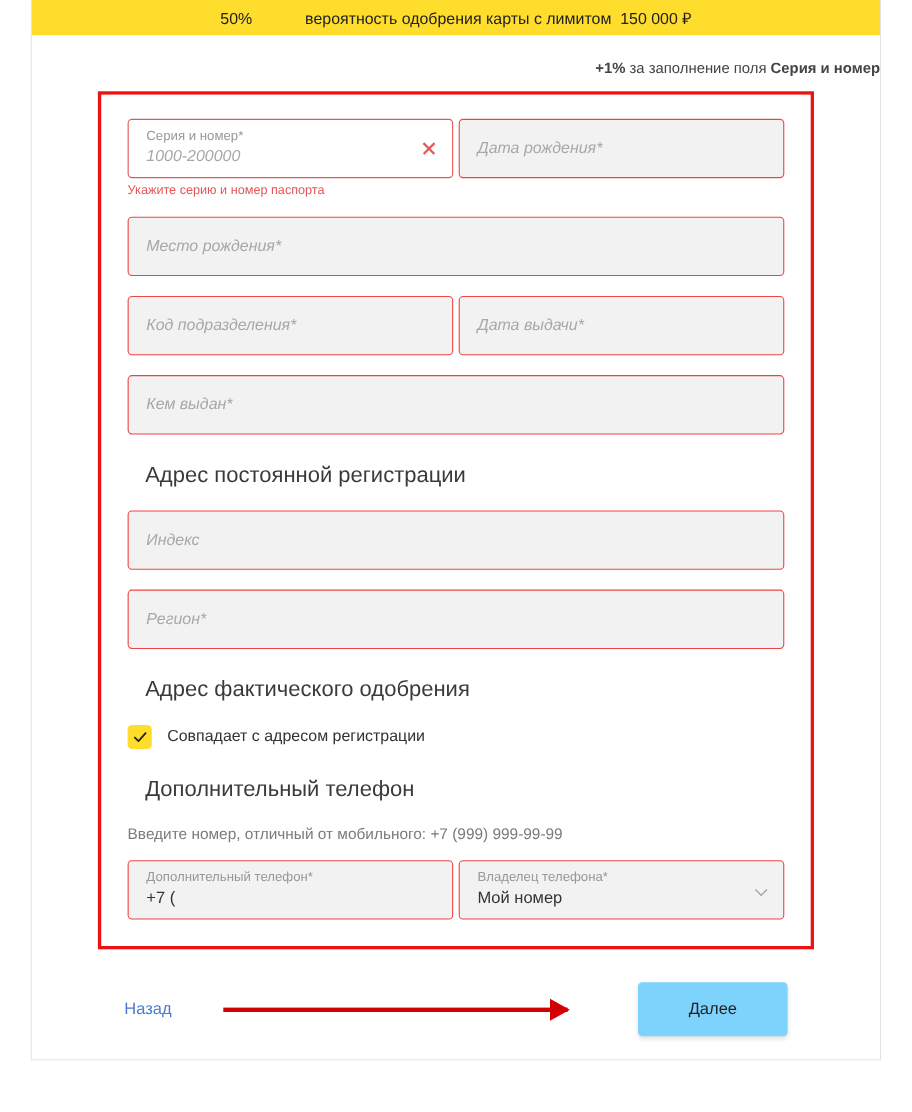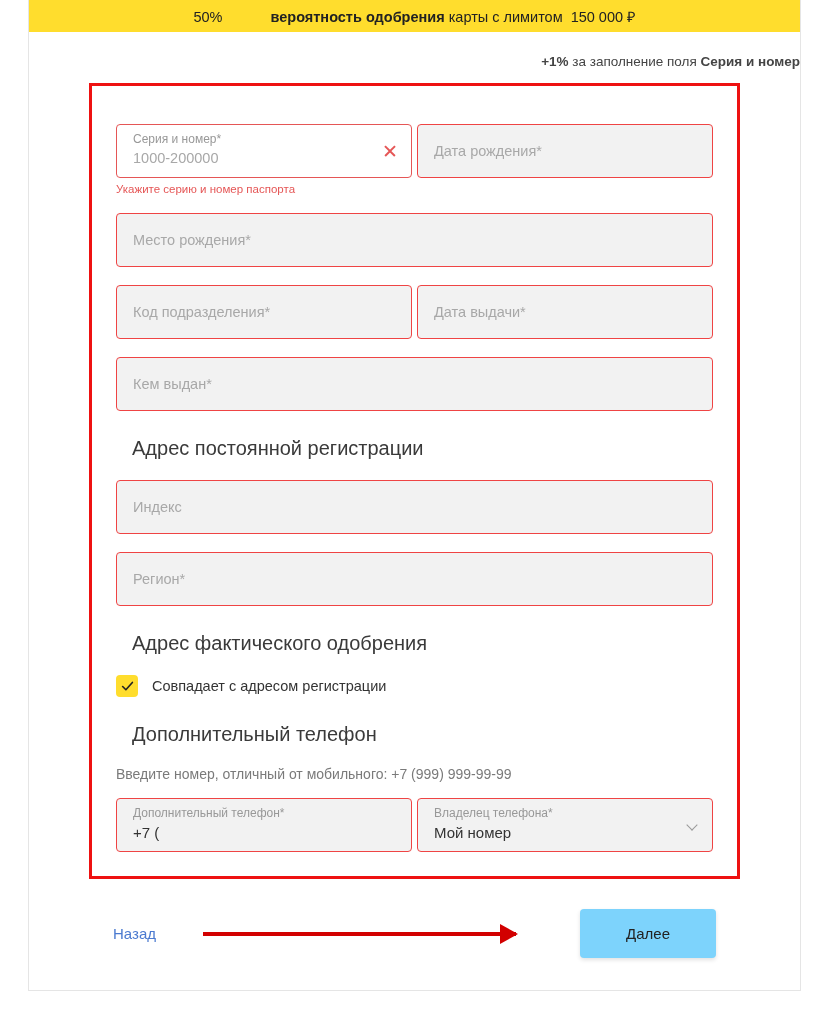--- a/index.html
+++ b/index.html
@@ -7,52 +7,52 @@
     font-family: -apple-system, "Segoe UI", Arial, sans-serif;
     background: #fff;
     width: 829px;
     margin: 0 auto;
     color: #333;
   }
   .page {
     border: 1px solid #e5e5e5;
     border-top: none;
     margin: 0 28px;
-    padding-bottom: 32px;
+    padding-bottom: 21px;
     position: relative;
   }
   .banner {
     background: #ffdd2d;
     text-align: center;
     padding: 6px 0;
     font-size: 14.5px;
     color: #222;
     display:flex;
     justify-content:center;
     gap:4px;
     align-items:baseline;
   }
   .banner .pct { font-weight: 400; }
-  .banner .strong { font-weight: 700; margin-left: 44px; }
+  .banner .strong { font-weight: 400; margin-left: 44px; }
   .banner .tail { font-weight: 400; }
   .banner .amount { margin-left:4px; }
   .hint-line {
     text-align: right;
     font-size: 13.5px;
     color: #444;
     padding: 22px 0 10px;
   }
   .hint-line .plus { font-weight:700; }
   .hint-line .field-name { font-weight:700; }
   .form-zone {
     border: 3px solid #e11;
     margin: 4px 60px 0;
     padding: 22px 24px 24px;
   }
-  .row { display: flex; gap: 5px; margin-bottom: 18px; margin-top: 16px; }
+  .row { display: flex; gap: 5px; margin-bottom: 18px; }
   .row.single .field { flex: 1; }
   .field { flex: 1; position: relative; }
   .field-box {
     background: #f2f2f2;
     border: 1px solid #ef4444;
     border-radius: 4px;
     height: 54px;
     display: flex;
     align-items: center;
     padding: 0 16px;
@@ -66,20 +66,21 @@
   .floating-label {
     font-size: 12px;
     color: #989898;
     position: absolute;
     top: 7px;
     left: 16px;
   }
   .placeholder {
     font-size: 14.5px;
     color: #a8a8a8;
+    font-style: italic;
   }
   .input-value {
     font-size: 15px;
     color: #333;
     margin-top: 14px;
   }
   .field-box.has-label .placeholder,
   .field-box.has-label .input-value { margin-top: 14px; }
   .clear-icon {
     position: absolute;

